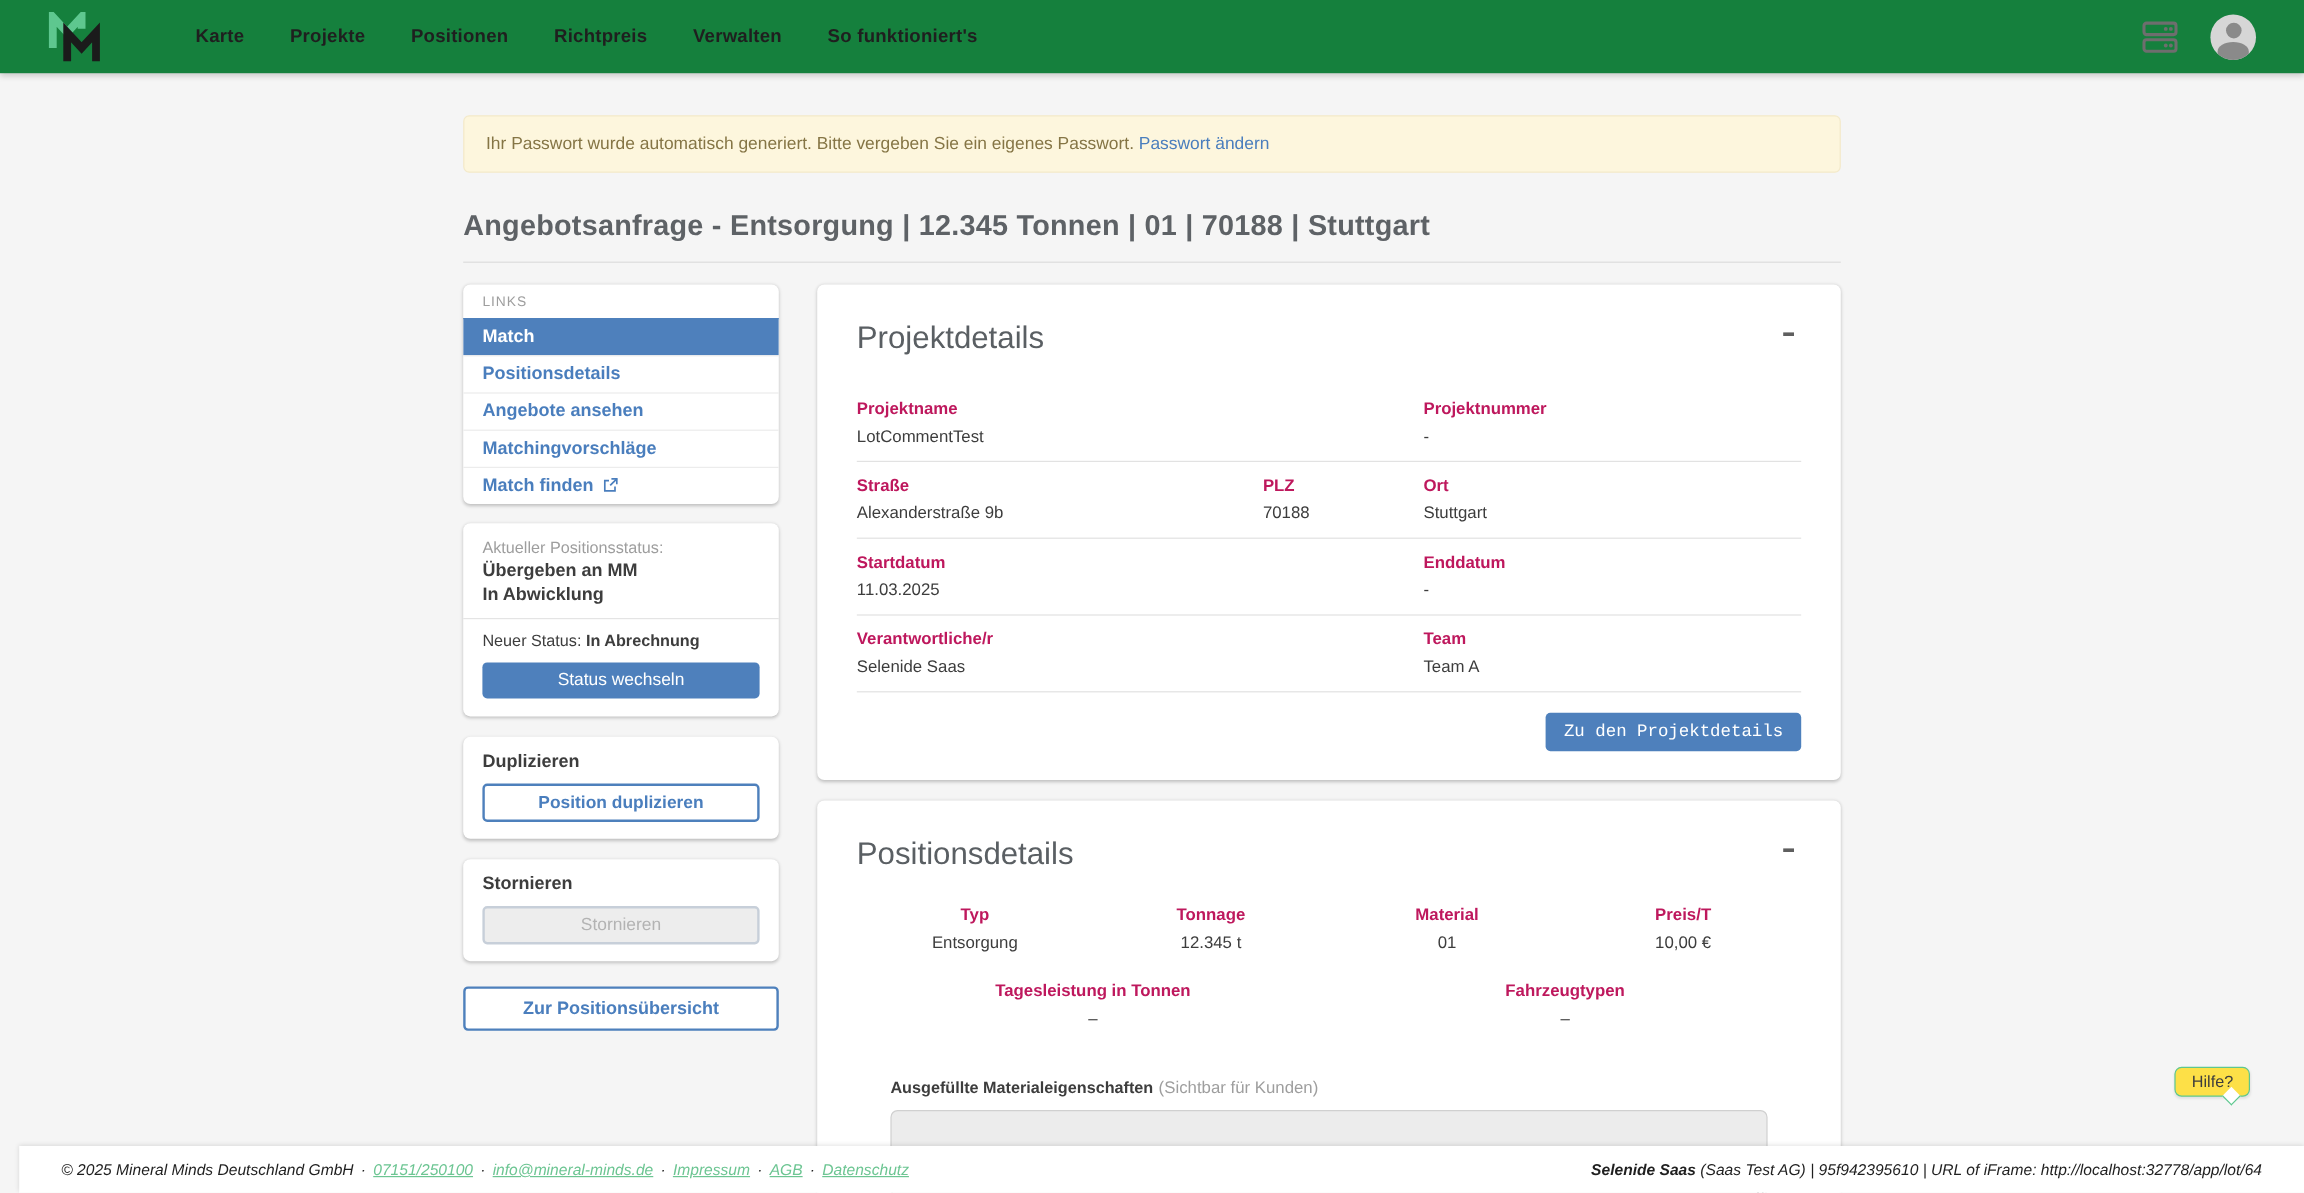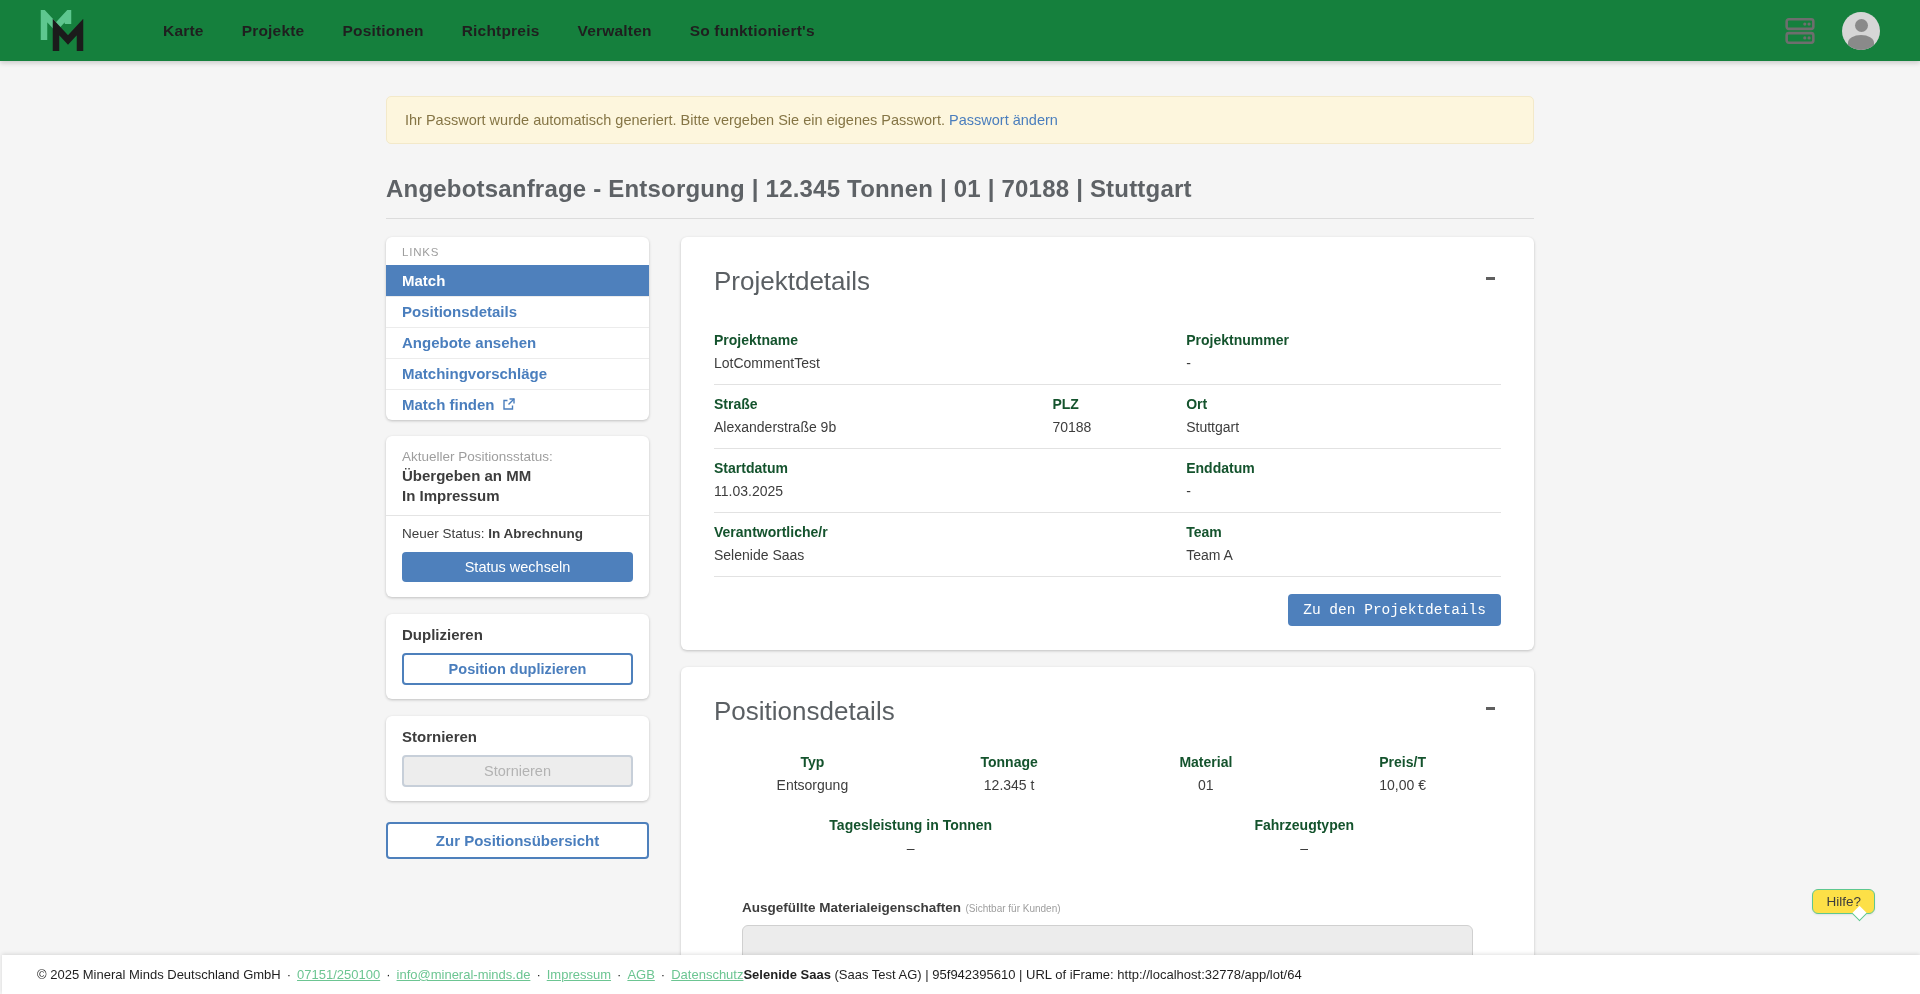--- a/index.html
+++ b/index.html
@@ -88,45 +88,45 @@
   .card-title { font-size:26px; font-weight:400; color:#5a5f63; }
   .collapse-btn {
     position:absolute; top:30px; right:33px; width:22px; height:22px; background:none;
     border:none; cursor:pointer; display:flex; align-items:center; justify-content:center;
   }
   .collapse-bar { width:9px; height:3px; background:#5f5f5f; display:block; }
   .detail-rows { margin-top:24px; }
   .detail-row { display:grid; padding:11px 0 13px; border-bottom:1px solid #e2e2e2; }
   .detail-row.cols-2a { grid-template-columns:60% 40%; }
   .detail-row.cols-3 { grid-template-columns:43% 17% 40%; }
-  .field-label { font-size:14px; font-weight:700; color:#14532d; }
+  .field-label { font-size:14px; font-weight:700; color:#be185d; }
   .field-value { font-size:14px; color:#3d3d3d; margin-top:7px; }
   .card-actions { display:flex; justify-content:flex-end; padding-top:17px; }
   .btn-action {
     padding:8px 15px; background:#4e80bc; color:#fff; border:none; border-radius:4px;
     font-size:14.5px; cursor:pointer; font-family:Liberation Mono, monospace;
   }
 
   .position-card { padding:29px 33px 140px; }
   .stats-row { display:grid; grid-template-columns:repeat(4,1fr); margin-top:27px; text-align:center; }
   .stats-row2 { display:grid; grid-template-columns:repeat(2,1fr); margin-top:24px; text-align:center; }
   .material-section { margin-top:42px; padding:0 28px; }
   .material-label { font-size:13.5px; font-weight:700; color:#3d3d3d; }
-  .material-hint { font-size:10px; font-weight:400; color:#9e9e9e; }
+  .material-hint { font-size:14px; font-weight:400; color:#9e9e9e; }
   .material-textarea {
     display:block; width:100%; height:72px; margin-top:9px; background:#ececec;
     border:1px solid #d0d0d0; border-radius:6px; resize:both; font-family:inherit;
     padding:8px; font-size:14px; color:#3d3d3d;
   }
 
   
   .footer {
-    position:fixed; left:2px; right:0; bottom:0; height:39px; background:#fff;
-    display:flex; align-items:center; padding:0 35px;
-    font-size:13px; color:#1f1f1f; box-shadow:0 -1px 4px rgba(0,0,0,.12); z-index:30;
+    position:fixed; left:16px; right:0; bottom:0; height:39px; background:#fff;
+    display:flex; align-items:center; justify-content:space-between; padding:0 35px;
+    font-size:13px; color:#1f1f1f; box-shadow:0 -1px 4px rgba(0,0,0,.12); z-index:30;font-style:italic;
   }
   .footer-left { display:flex; align-items:center; gap:6px; }
   .footer a { color:#6cc592; text-decoration:underline; cursor:pointer; }
   .footer .sep { color:#1f1f1f; }
   .footer-right .bold { font-weight:700; }
   .footer-right .rest { white-space:pre; }
 
   
   .help-bubble {
     position:fixed; right:45px; bottom:80px; background:#fde047; border:1px solid #5ec78f;
@@ -200,21 +200,21 @@
             <path d="M5.5 2.5 H2 V11 H10.5 V7.5" fill="none" stroke="#4a7ebd" stroke-width="1.4"></path>
             <path d="M7.5 1 H12 V5.5" fill="none" stroke="#4a7ebd" stroke-width="1.4"></path>
             <path d="M12 1 L6.5 6.5" stroke="#4a7ebd" stroke-width="1.4"></path>
           </svg>
         </div>
       </div>
 
       <div class="card status-card">
         <div class="status-caption">Aktueller Positionsstatus:</div>
         <div class="status-line">Übergeben an MM</div>
-        <div class="status-line">In Impressum</div>
+        <div class="status-line">In Abwicklung</div>
         <hr class="status-rule">
         <div class="status-new"><span style="white-space:pre;">Neuer Status: </span><b>In Abrechnung</b></div>
         <button class="btn-primary">Status wechseln</button>
       </div>
 
       <div class="card small-card">
         <div class="small-card-title">Duplizieren</div>
         <button class="btn-outline">Position duplizieren</button>
       </div>
 

